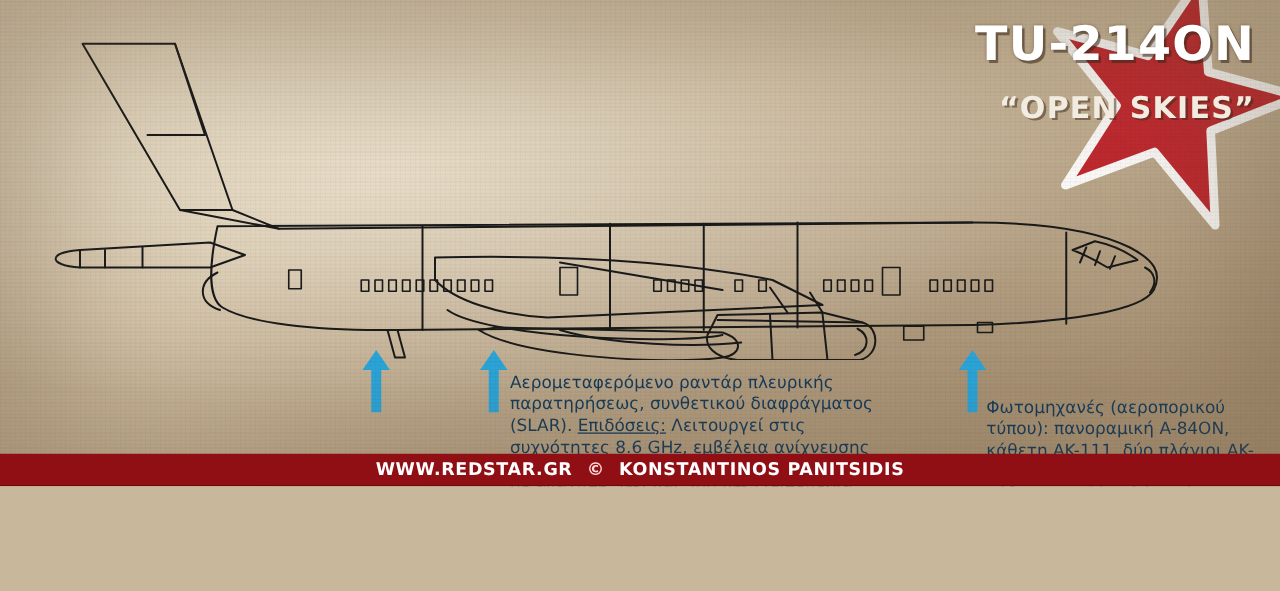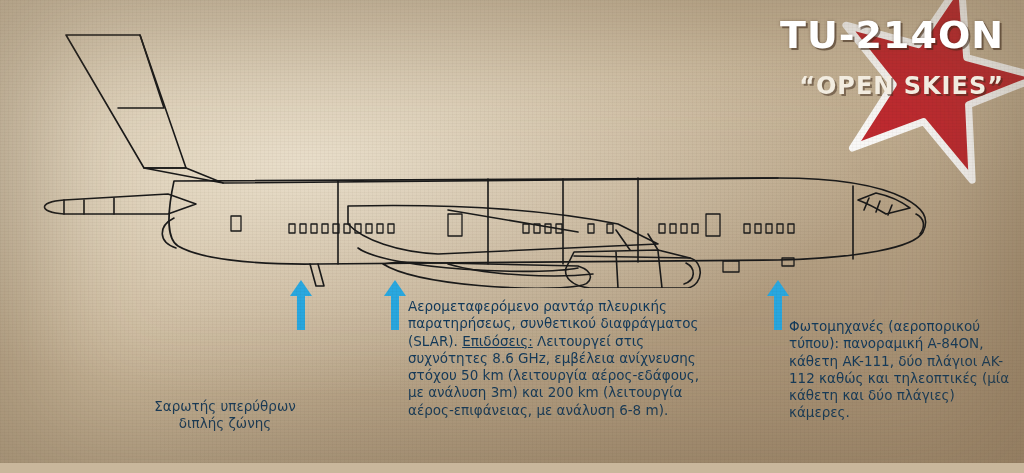--- a/index.html
+++ b/index.html
@@ -2,21 +2,21 @@
 <html><head>
 <meta charset="utf-8">
 <style>
   html,body{margin:0;padding:0;}
   body{
     width:1024px;height:473px;overflow:hidden;
     font-family:"Liberation Sans", sans-serif;
     background:#c9b79c;
   }
   #stage{
-    position:relative;width:1024px;height:463px;
+    position:relative;width:1024px;height:389px;
     background:
       radial-gradient(ellipse at 30% 35%, rgba(255,250,238,0.55) 0%, rgba(255,250,238,0.0) 55%),
       radial-gradient(ellipse at 85% 80%, rgba(120,95,65,0.35) 0%, rgba(120,95,65,0.0) 60%),
       linear-gradient(160deg,#d9c9ae 0%,#cdbb9e 35%,#c3b094 65%,#bfa98c 100%);
     overflow:hidden;
   }
   
   #grain{
     position:absolute;inset:0;
     background-image:
@@ -215,14 +215,21 @@
     <span>Αερομεταφερόμενο ραντάρ πλευρικής παρατηρήσεως, συνθετικού διαφράγματος (SLAR). <u>Επιδόσεις:</u> Λειτουργεί στις συχνότητες 8.6 GHz, εμβέλεια ανίχνευσης στόχου 50 km (λειτουργία αέρος-εδάφους, με ανάλυση 3m) και 200 km (λειτουργία αέρος-επιφάνειας, με ανάλυση 6-8 m).</span>
   </div>
 
   <div class="callout" style="left:789px;top:318px;width:225px;">
     <span>Φωτομηχανές (αεροπορικού τύπου): πανοραμική A-84ON, κάθετη AK-111, δύο πλάγιοι AK-112 καθώς και τηλεοπτικές (μία κάθετη και δύο πλάγιες) κάμερες.</span>
   </div>
 
   <div id="grain"></div>
   <div id="vignette"></div>
 
+  <div id="footer">
+    <div id="footer-text">
+      <span class="dom">WWW.REDSTAR.GR</span>
+      <span class="sep">©</span>
+      <span>KONSTANTINOS PANITSIDIS</span>
+    </div>
+  </div>
 
 </div>
 
 </body></html>

